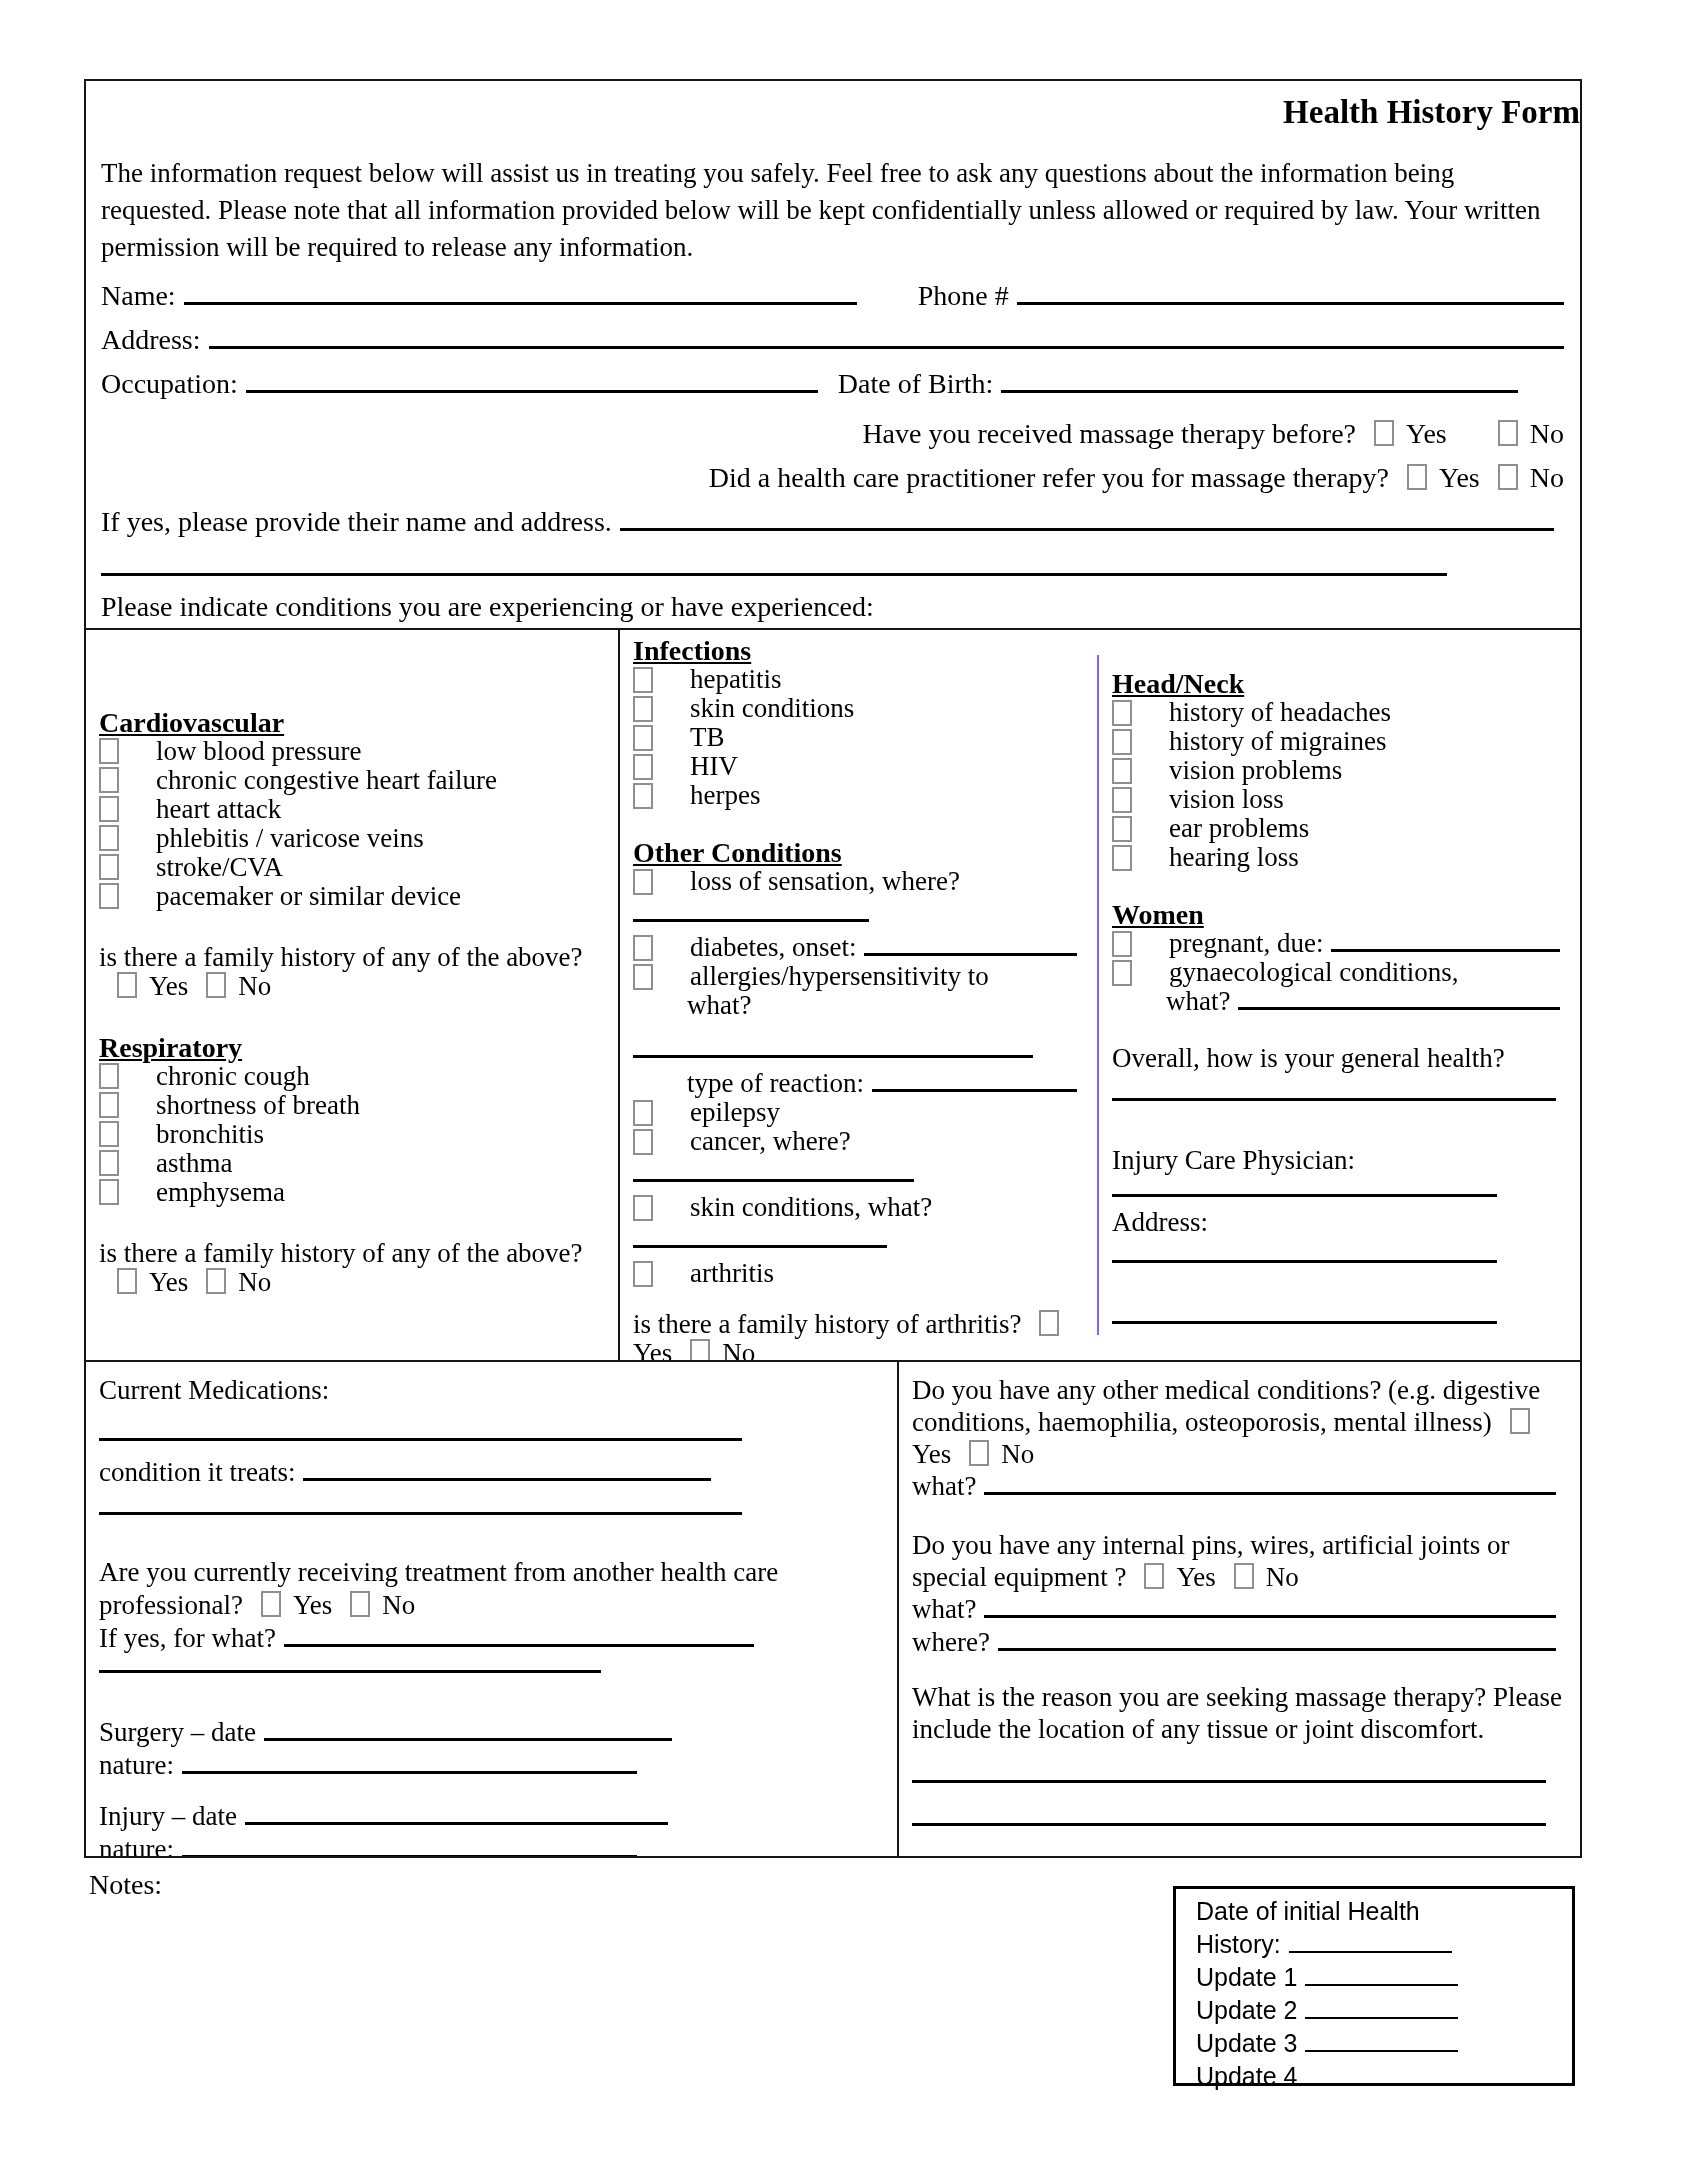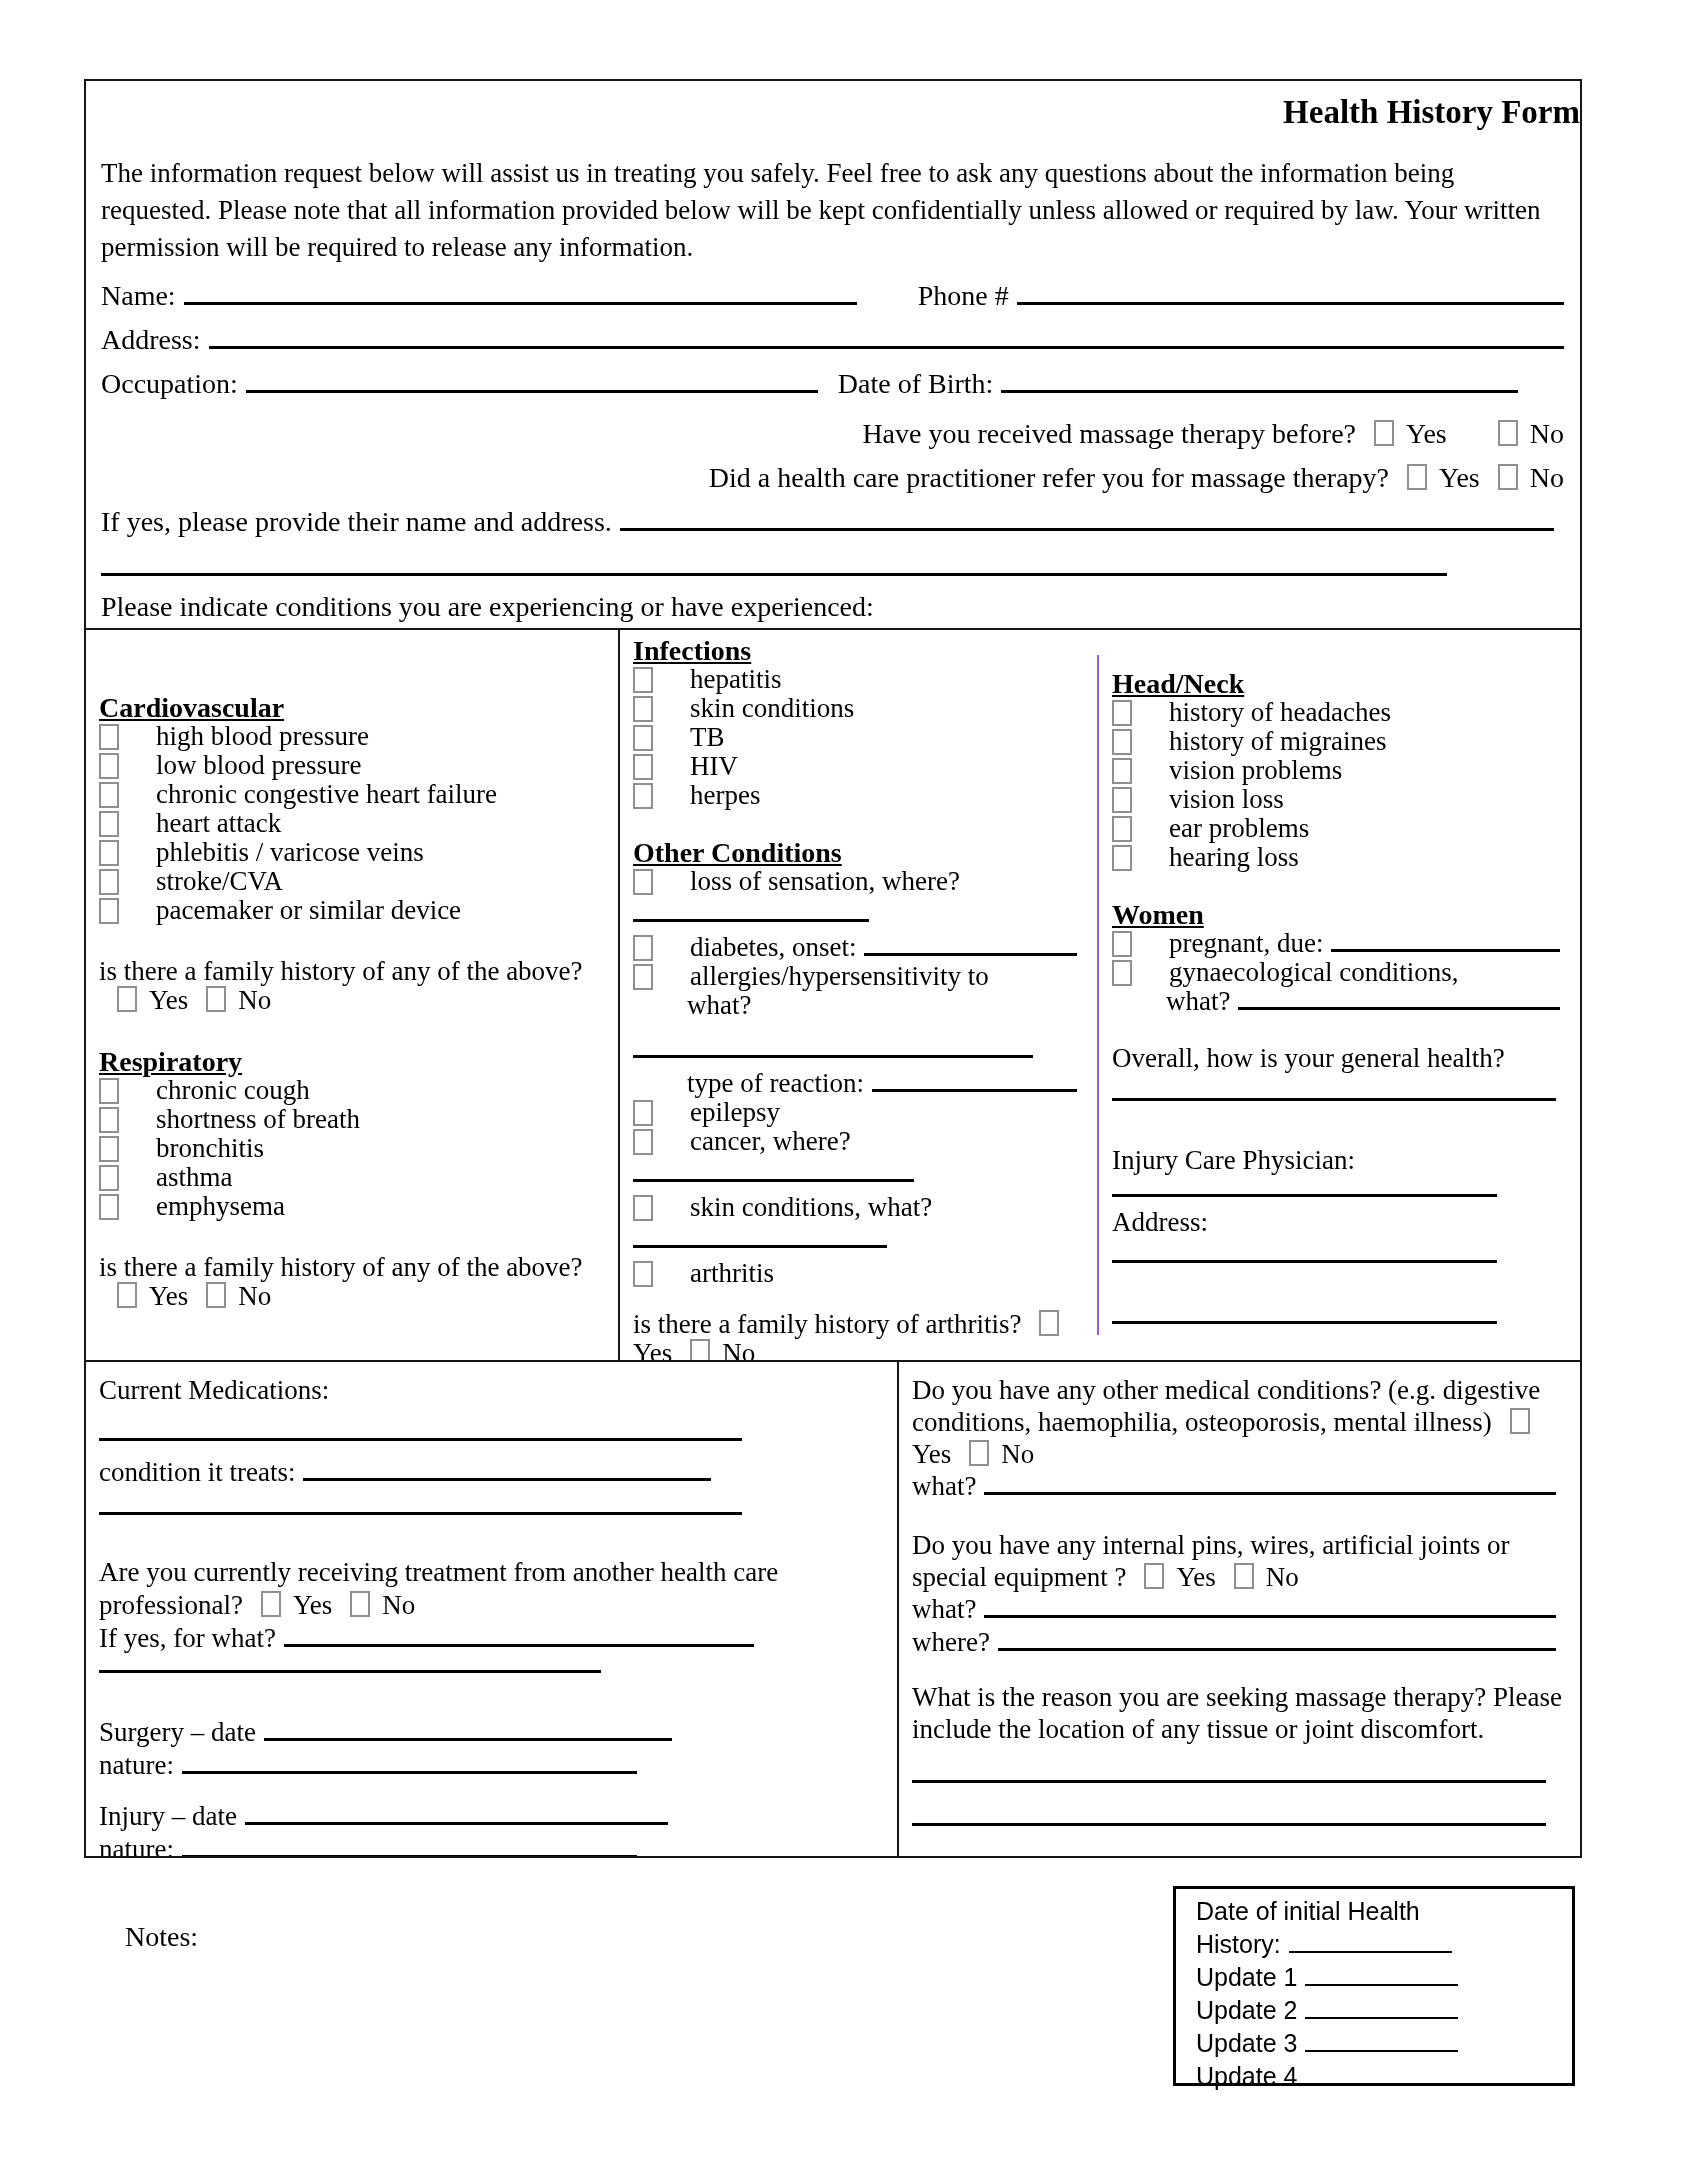--- a/index.html
+++ b/index.html
@@ -44,21 +44,21 @@
   .cb {
     display:inline-block; width:16px; height:22px; border:2px solid #8f8f8f;
     background:#fff; flex:none; align-self:center; margin-right:37px;
   }
   .cb.inline { margin:0 12px 0 18px; vertical-align:-3px; }
   .row > .wline { margin-left:8px; }
   .row > .wline.flex { flex:1; margin-right:10px; }
   .row > .wline.ind { margin-left:54px; }
   .row.lineonly > .wline { margin-left:0; }
 
-  .notes { position:absolute; left:89px; top:1921px; font-size:28px;margin-left:36px; }
+  .notes { position:absolute; left:89px; top:1869px; font-size:28px; }
   .dbox {
     position:absolute; left:1173px; top:1886px; width:402px; height:200px;
     border:3px solid #000; box-sizing:border-box; padding:6px 14px 0 20px;
     font-family:"Liberation Sans","DejaVu Sans",sans-serif; font-size:25px; line-height:33px;
   }
   .dbox .row { min-height:33px; }
   .dbox .wline { border-bottom-width:2px; height:16px; }
 </style>
 <title>Health History Form</title></head>
 <body>
@@ -104,24 +104,20 @@
 
     <div class="cond-intro">Please indicate conditions you are experiencing or have experienced:</div>
 
     <div class="cond-table">
       <div class="ccol c1">
           <div class="row">
             <span class="lbl hdr">Cardiovascular</span>
           </div>
           <div class="row">
             <span class="cb"></span>
-            <span class="lbl">high blood pressure</span>
-          </div>
-          <div class="row">
-            <span class="cb"></span>
             <span class="lbl">low blood pressure</span>
           </div>
           <div class="row">
             <span class="cb"></span>
             <span class="lbl">chronic congestive heart failure</span>
           </div>
           <div class="row">
             <span class="cb"></span>
             <span class="lbl">heart attack</span>
           </div>

